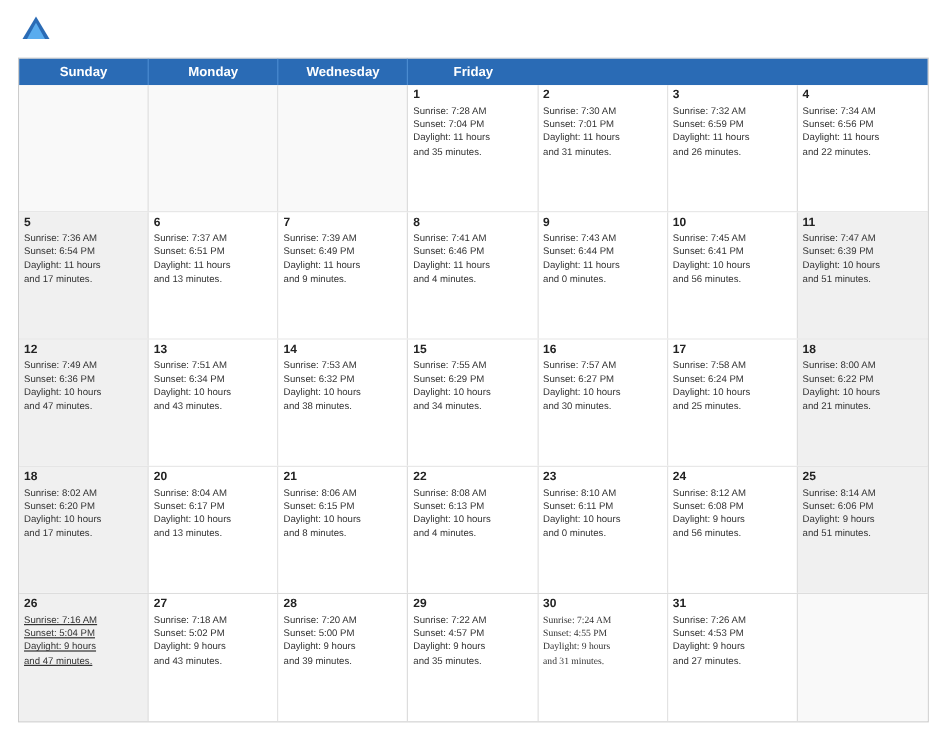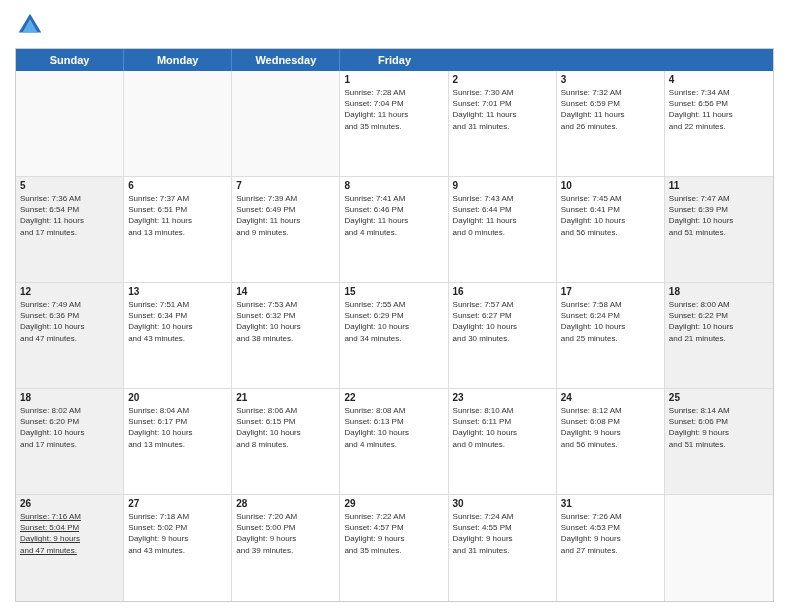--- a/index.html
+++ b/index.html
@@ -347,21 +347,21 @@
           </div>
           <div class="cal-cell">
             <div class="day-num">29</div>
             <div class="cell-text" style="white-space: pre-line;">Sunrise: 7:22 AM
 Sunset: 4:57 PM
 Daylight: 9 hours
 and 35 minutes.</div>
           </div>
           <div class="cal-cell">
             <div class="day-num">30</div>
-            <div class="cell-text" style="white-space: pre-line;">Sunrise: 7:24 AM
+            <div class="cell-text" style="white-space: pre-line; font-family: Liberation Serif, serif;">Sunrise: 7:24 AM
 Sunset: 4:55 PM
 Daylight: 9 hours
 and 31 minutes.</div>
           </div>
           <div class="cal-cell">
             <div class="day-num">31</div>
             <div class="cell-text" style="white-space: pre-line;">Sunrise: 7:26 AM
 Sunset: 4:53 PM
 Daylight: 9 hours
 and 27 minutes.</div>

